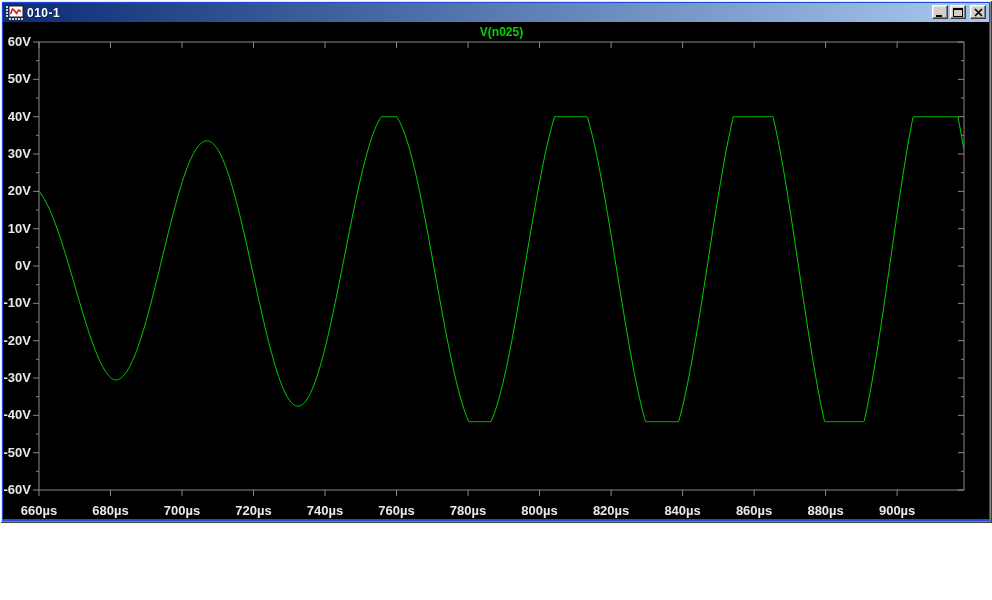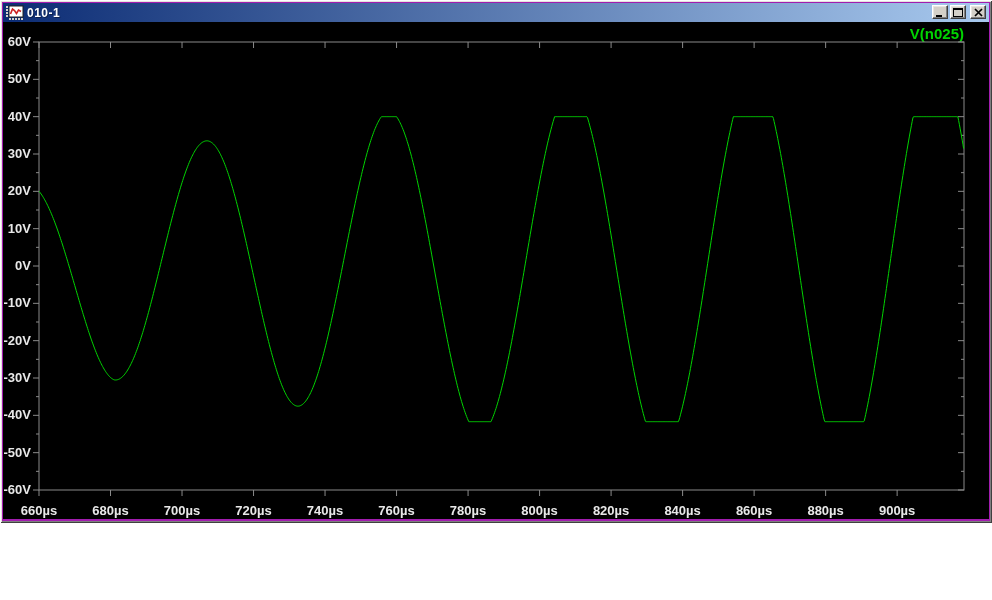--- a/index.html
+++ b/index.html
@@ -1,38 +1,38 @@
 <!DOCTYPE html>
 <html><head>
 <meta charset="utf-8">
 <style>
   html,body{margin:0;padding:0;background:#ffffff;font-family:"Liberation Sans",sans-serif;}
   #stage{position:relative;width:992px;height:600px;background:#ffffff;overflow:hidden;}
 
   
-  .window{position:absolute;left:0;top:0;width:992px;height:523px;background:#a21caf;
+  .window{position:absolute;left:0;top:0;width:992px;height:523px;background:#1d4ed8;
           box-shadow:inset 1px 1px 0 #ffffff, inset -1px -1px 0 #404040, inset 2px 2px 0 #e6e3de, inset -2px -2px 0 #808080;}
   .titlebar{position:absolute;left:3px;top:3px;right:3px;height:19px;
             background:linear-gradient(to right,#0c2c74,#a8c9ee);
             display:flex;align-items:center;padding-left:2px;}
   .title-icon{width:19px;height:16px;margin-right:3px;flex:0 0 auto;}
   .title-text{color:#ffffff;font-size:12px;font-weight:bold;letter-spacing:0.5px;
               text-shadow:1px 1px 0 rgba(0,0,0,0.35);}
   .controls{position:absolute;right:3px;top:2px;display:flex;align-items:center;}
   .ctl-btn{width:16px;height:14px;background:#d4d0c8;margin-left:2px;
            border:1px solid;border-color:#ffffff #404040 #404040 #ffffff;
            box-shadow:inset -1px -1px 0 #808080, inset 1px 1px 0 #e8e5e0;
            display:flex;align-items:center;justify-content:center;padding:0;cursor:default;}
   .ctl-btn svg{display:block;}
   .close-gap{width:2px;}
 
   
   .client{position:absolute;left:3px;top:22px;right:3px;bottom:4px;background:#000000;}
-  .plot-title{position:absolute;left:39px;top:25px;width:925px;text-align:right;
-              color:#00d400;font-size:15px;font-weight:bold;}
+  .plot-title{position:absolute;left:39px;top:25px;width:925px;text-align:center;
+              color:#00d400;font-size:12px;font-weight:bold;}
   #plot-svg{position:absolute;left:0;top:0;}
 </style>
 </head>
 <body>
 
 <div id="stage">
   <div class="window">
 
     <div class="titlebar">
       <svg class="title-icon" viewBox="0 0 19 16">

